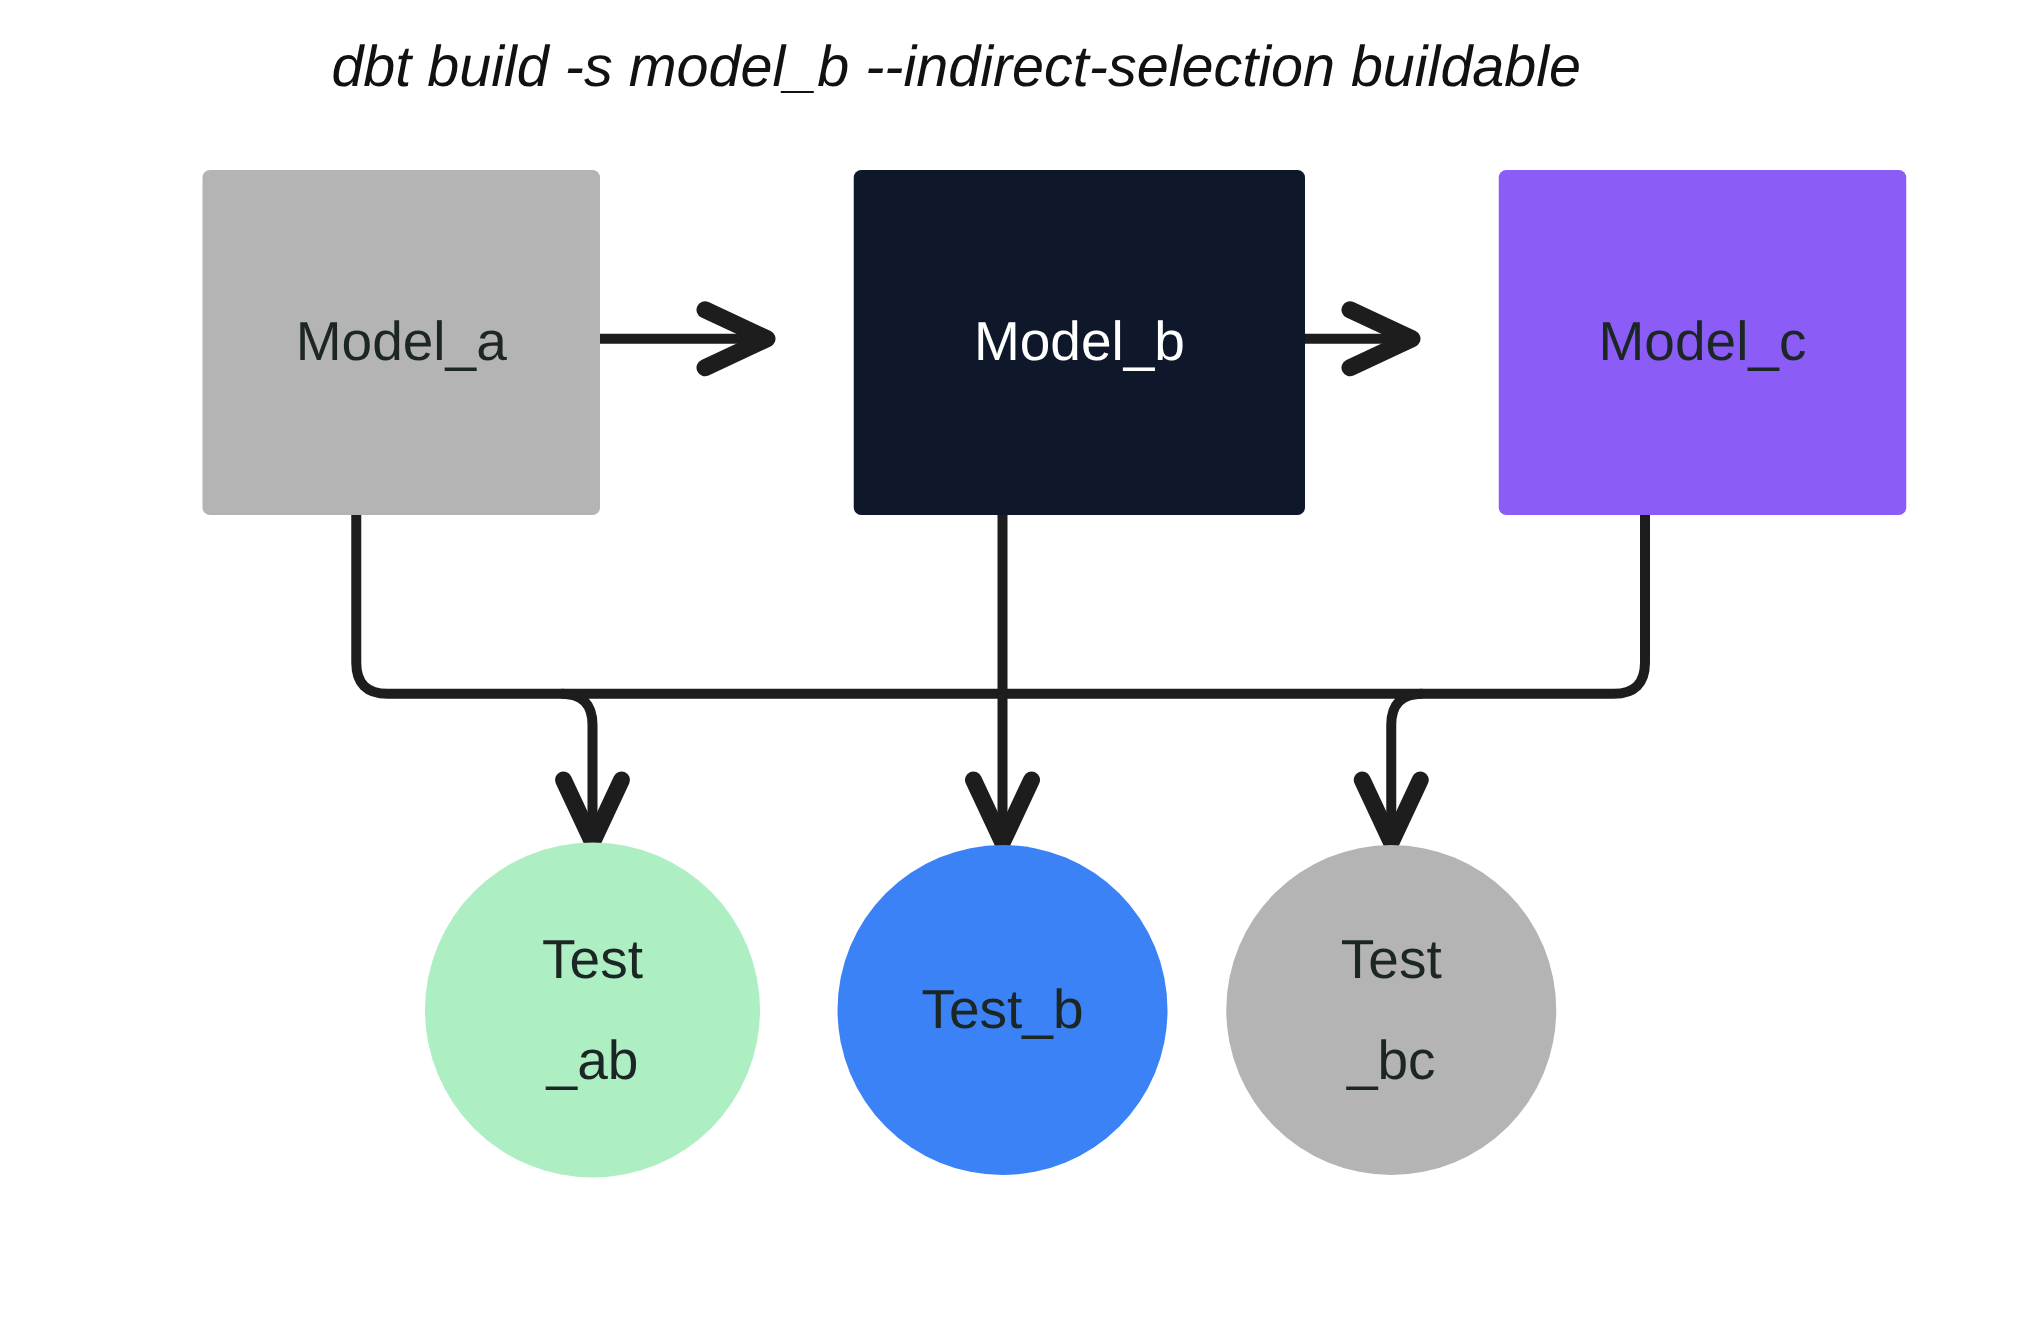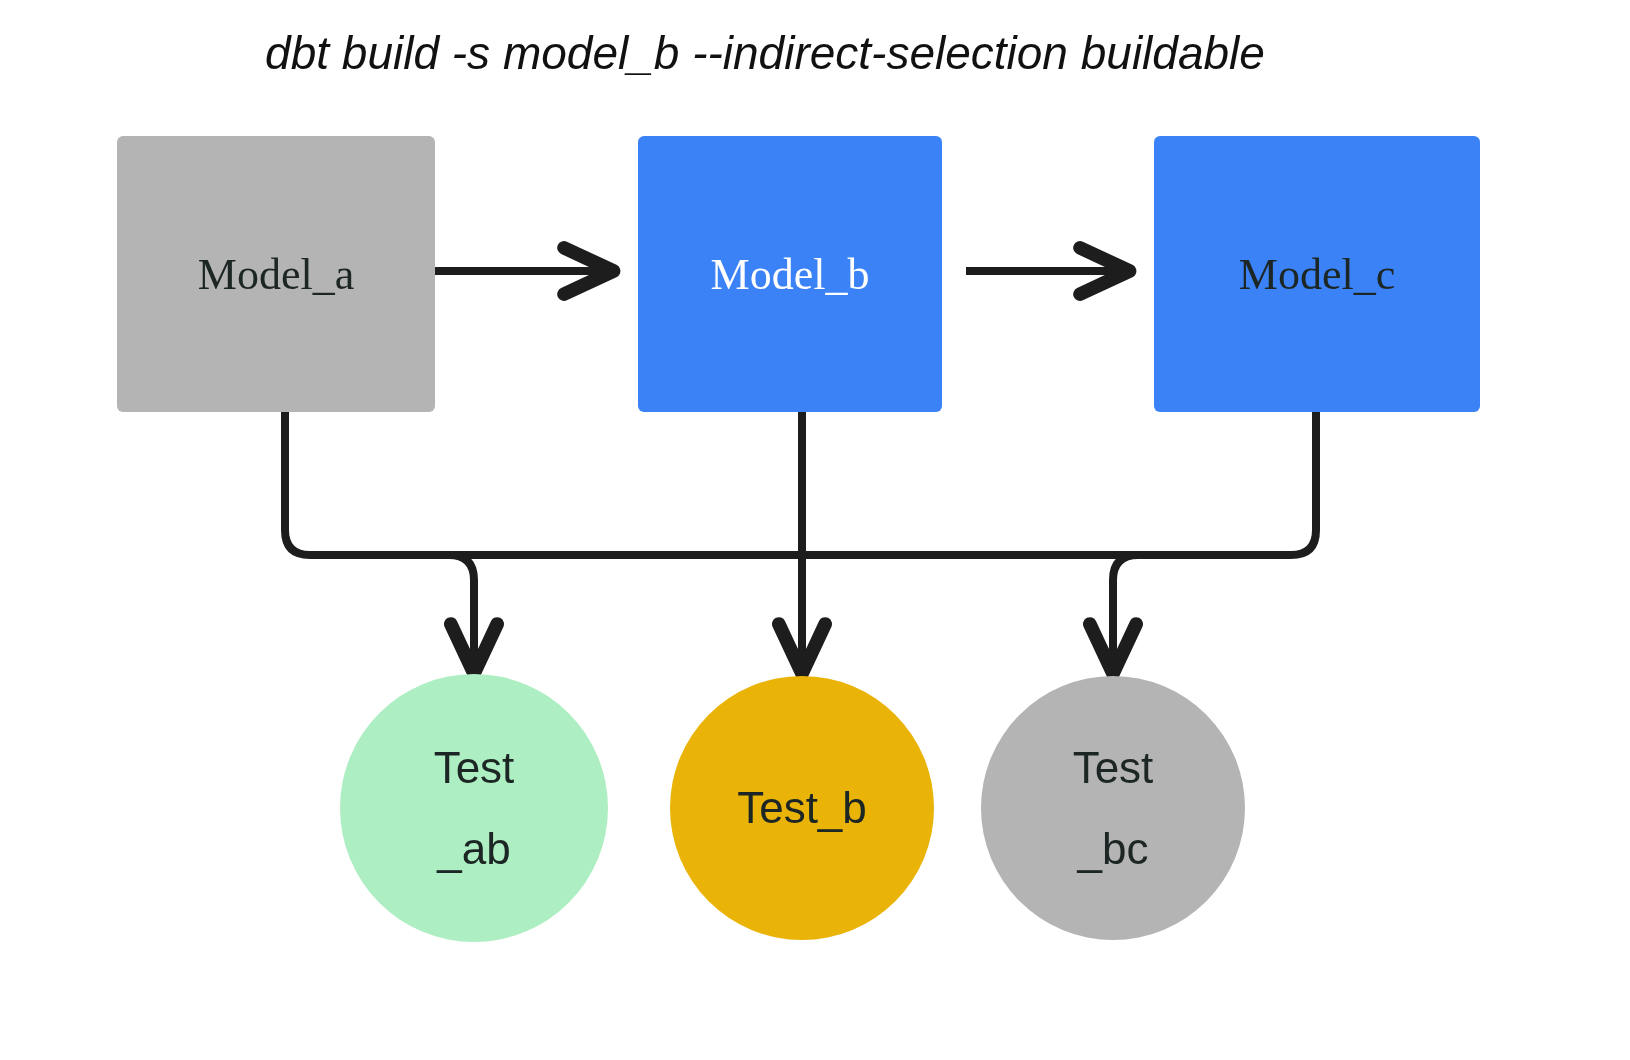--- a/index.html
+++ b/index.html
@@ -37,21 +37,22 @@
     font-family: "Liberation Sans", sans-serif;
     font-style: italic;
   }
   .node-box {
     position: absolute;
     display: flex;
     align-items: center;
     justify-content: center;
     border-radius: 6px;
     font-size: 44px;
-    font-family: Liberation Serif, serif;
+    font-family: Liberation Sans, sans-serif;
+    margin-left: 45px;
   }
   .node-circle {
     position: absolute;
     display: flex;
     flex-direction: column;
     align-items: center;
     justify-content: center;
     border-radius: 50%;
     font-size: 44px;
     line-height: 1.85;
@@ -86,34 +87,34 @@
 
     <path d="M1138,555 Q1113,555 1113,580 L1113,672" fill="none" stroke="#1d1d1d" stroke-width="8" stroke-linecap="butt" stroke-linejoin="round" marker-end="url(#arrowhead)"></path>
 
     <path d="M802,412 L802,672" fill="none" stroke="#1d1d1d" stroke-width="8" stroke-linecap="butt" marker-end="url(#arrowhead)"></path>
   </svg>
 
   <div class="node-box" style="left:117px; top:136px; width:318px; height:276px; background:#b4b4b4; color:#1c2624;">
     <span>Model_a</span>
   </div>
 
-  <div class="node-box" style="left:638px; top:136px; width:304px; height:276px; background:#3b82f6; color:#ffffff;">
+  <div class="node-box" style="left:638px; top:136px; width:361px; height:276px; background:#0f172a; color:#ffffff;">
     <span>Model_b</span>
   </div>
 
-  <div class="node-box" style="left:1154px; top:136px; width:326px; height:276px; background:#3b82f6; color:#1c2624;">
+  <div class="node-box" style="left:1154px; top:136px; width:326px; height:276px; background:#8b5cf6; color:#1c2624;">
     <span>Model_c</span>
   </div>
 
   <div class="node-circle" style="left:340px; top:674px; width:268px; height:268px; background:#aeeec3; color:#1c2624;">
     <span class="circle-line">Test</span>
     <span class="circle-line">_ab</span>
   </div>
 
-  <div class="node-circle" style="left:670px; top:676px; width:264px; height:264px; background:#eab308; color:#1c2624;">
+  <div class="node-circle" style="left:670px; top:676px; width:264px; height:264px; background:#3b82f6; color:#1c2624;">
     <span class="circle-line">Test_b</span>
   </div>
 
   <div class="node-circle" style="left:981px; top:676px; width:264px; height:264px; background:#b4b4b4; color:#1c2624;">
     <span class="circle-line">Test</span>
     <span class="circle-line">_bc</span>
   </div>
 
 </div>
 

